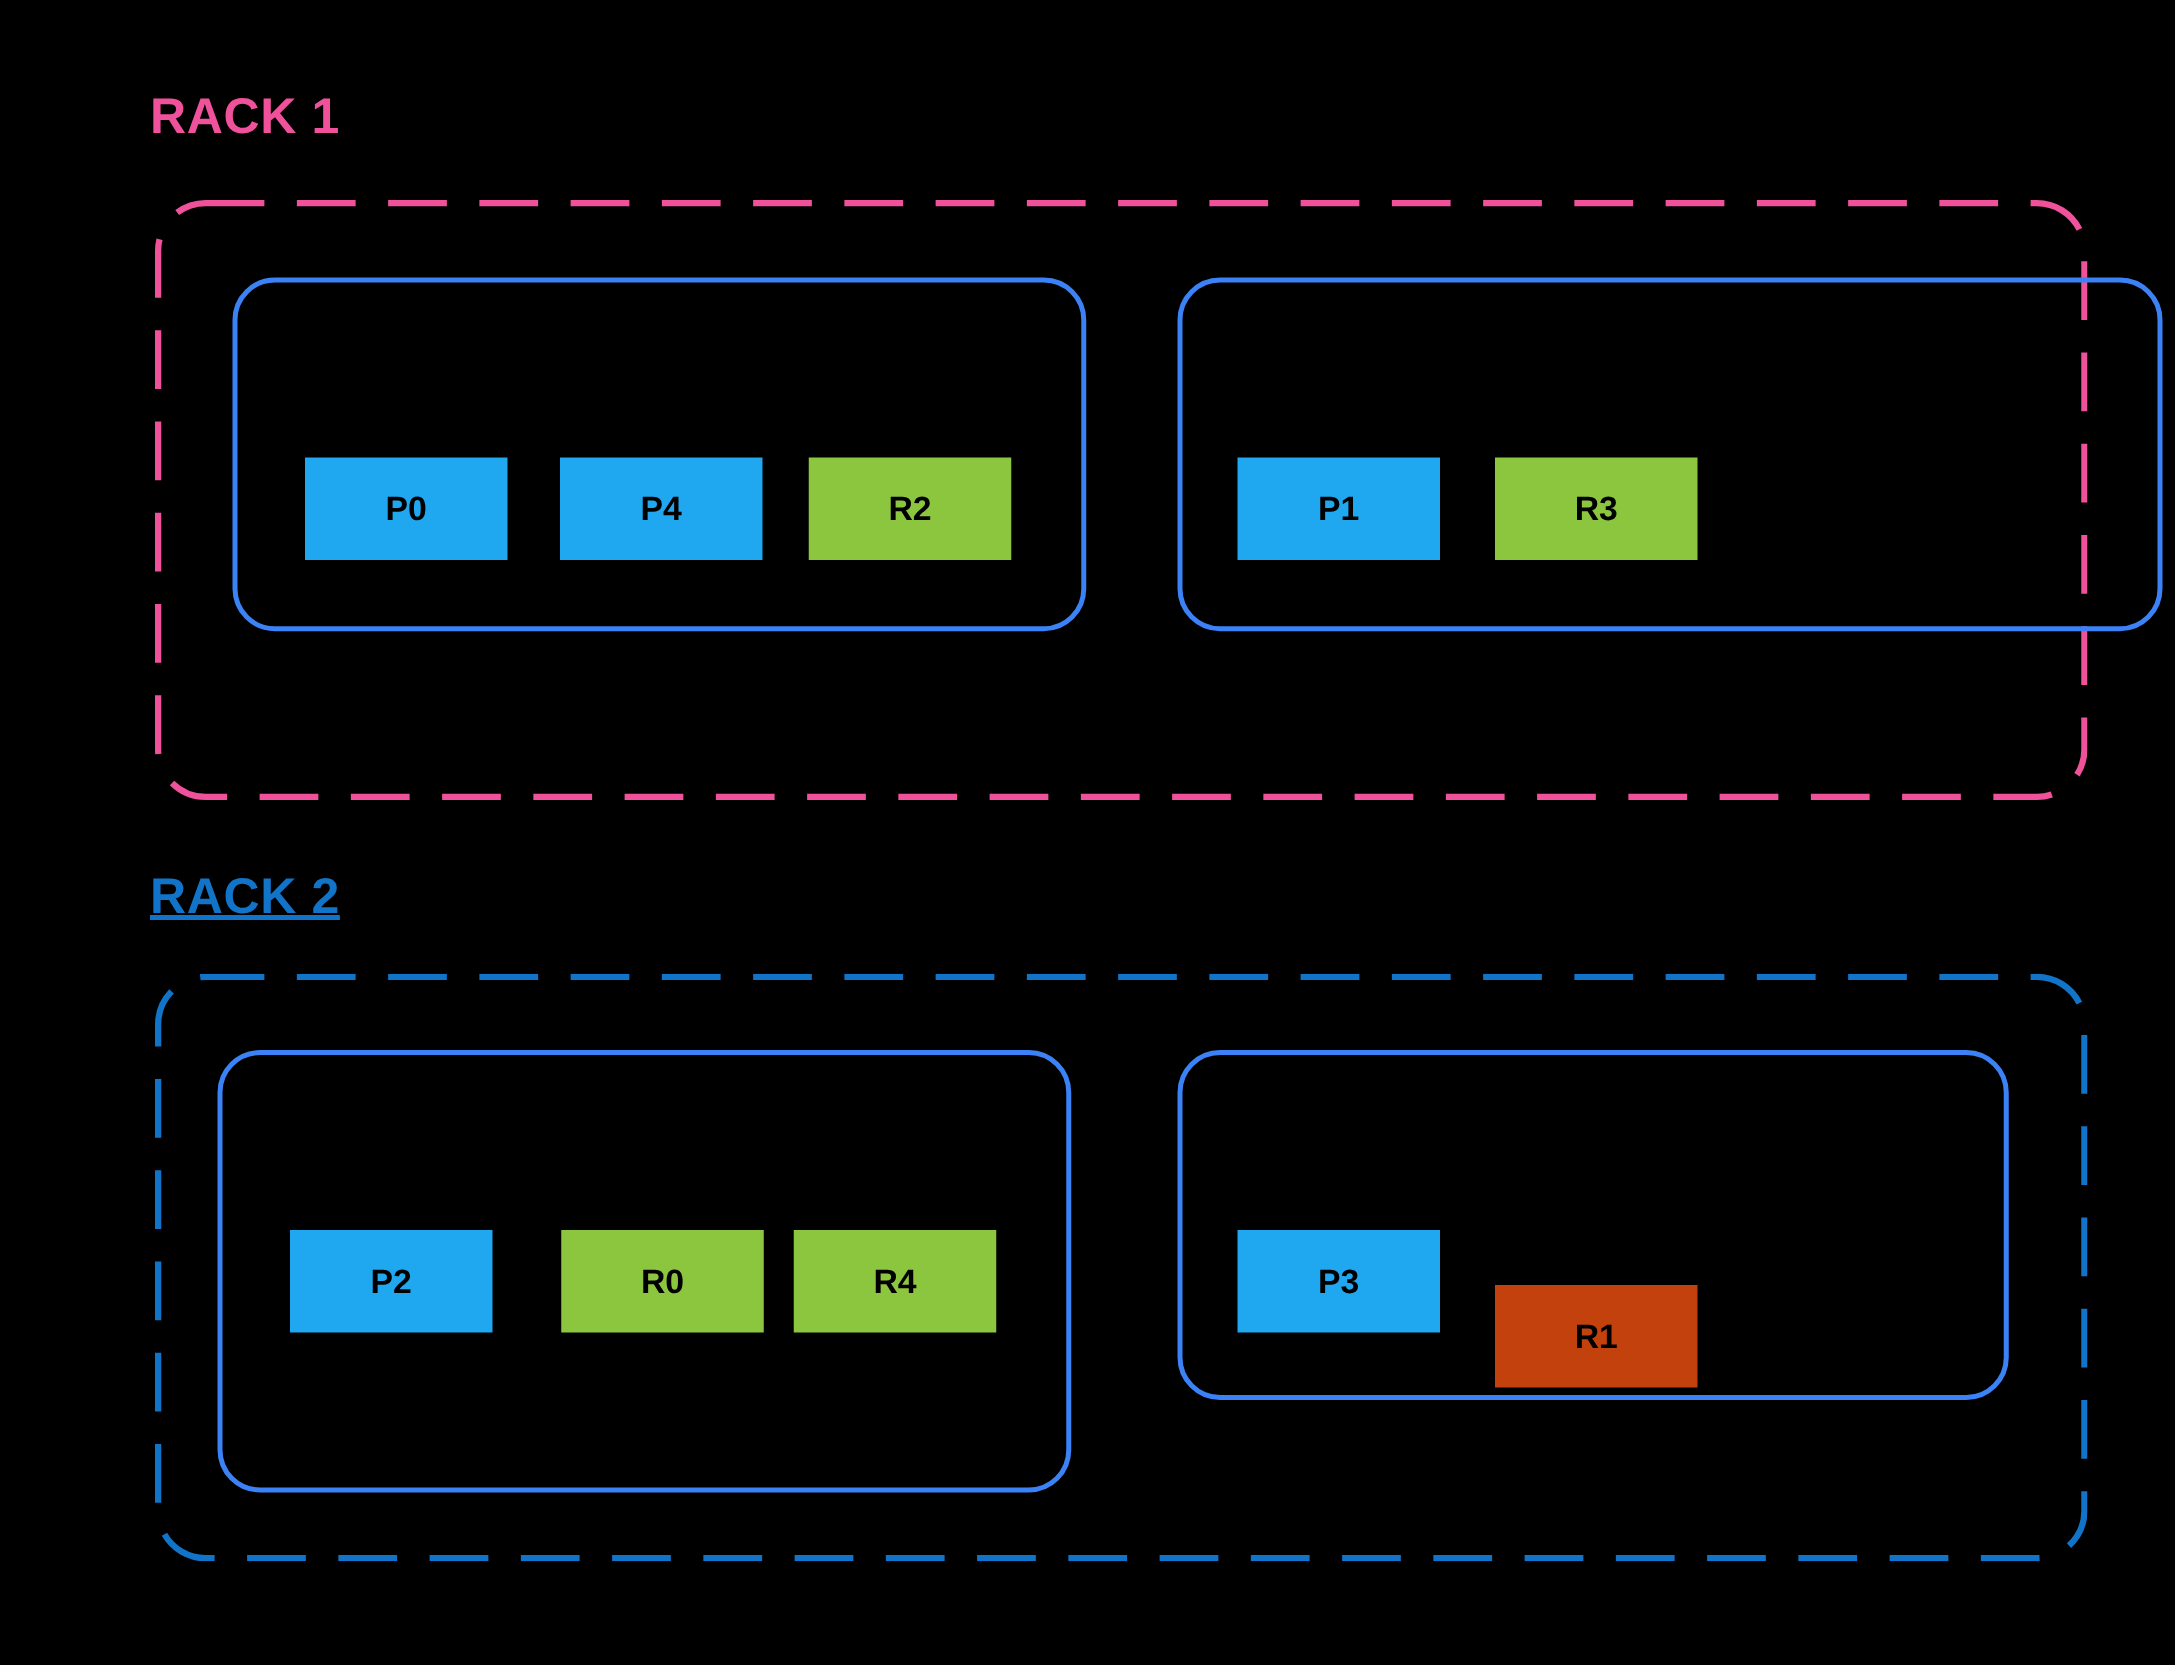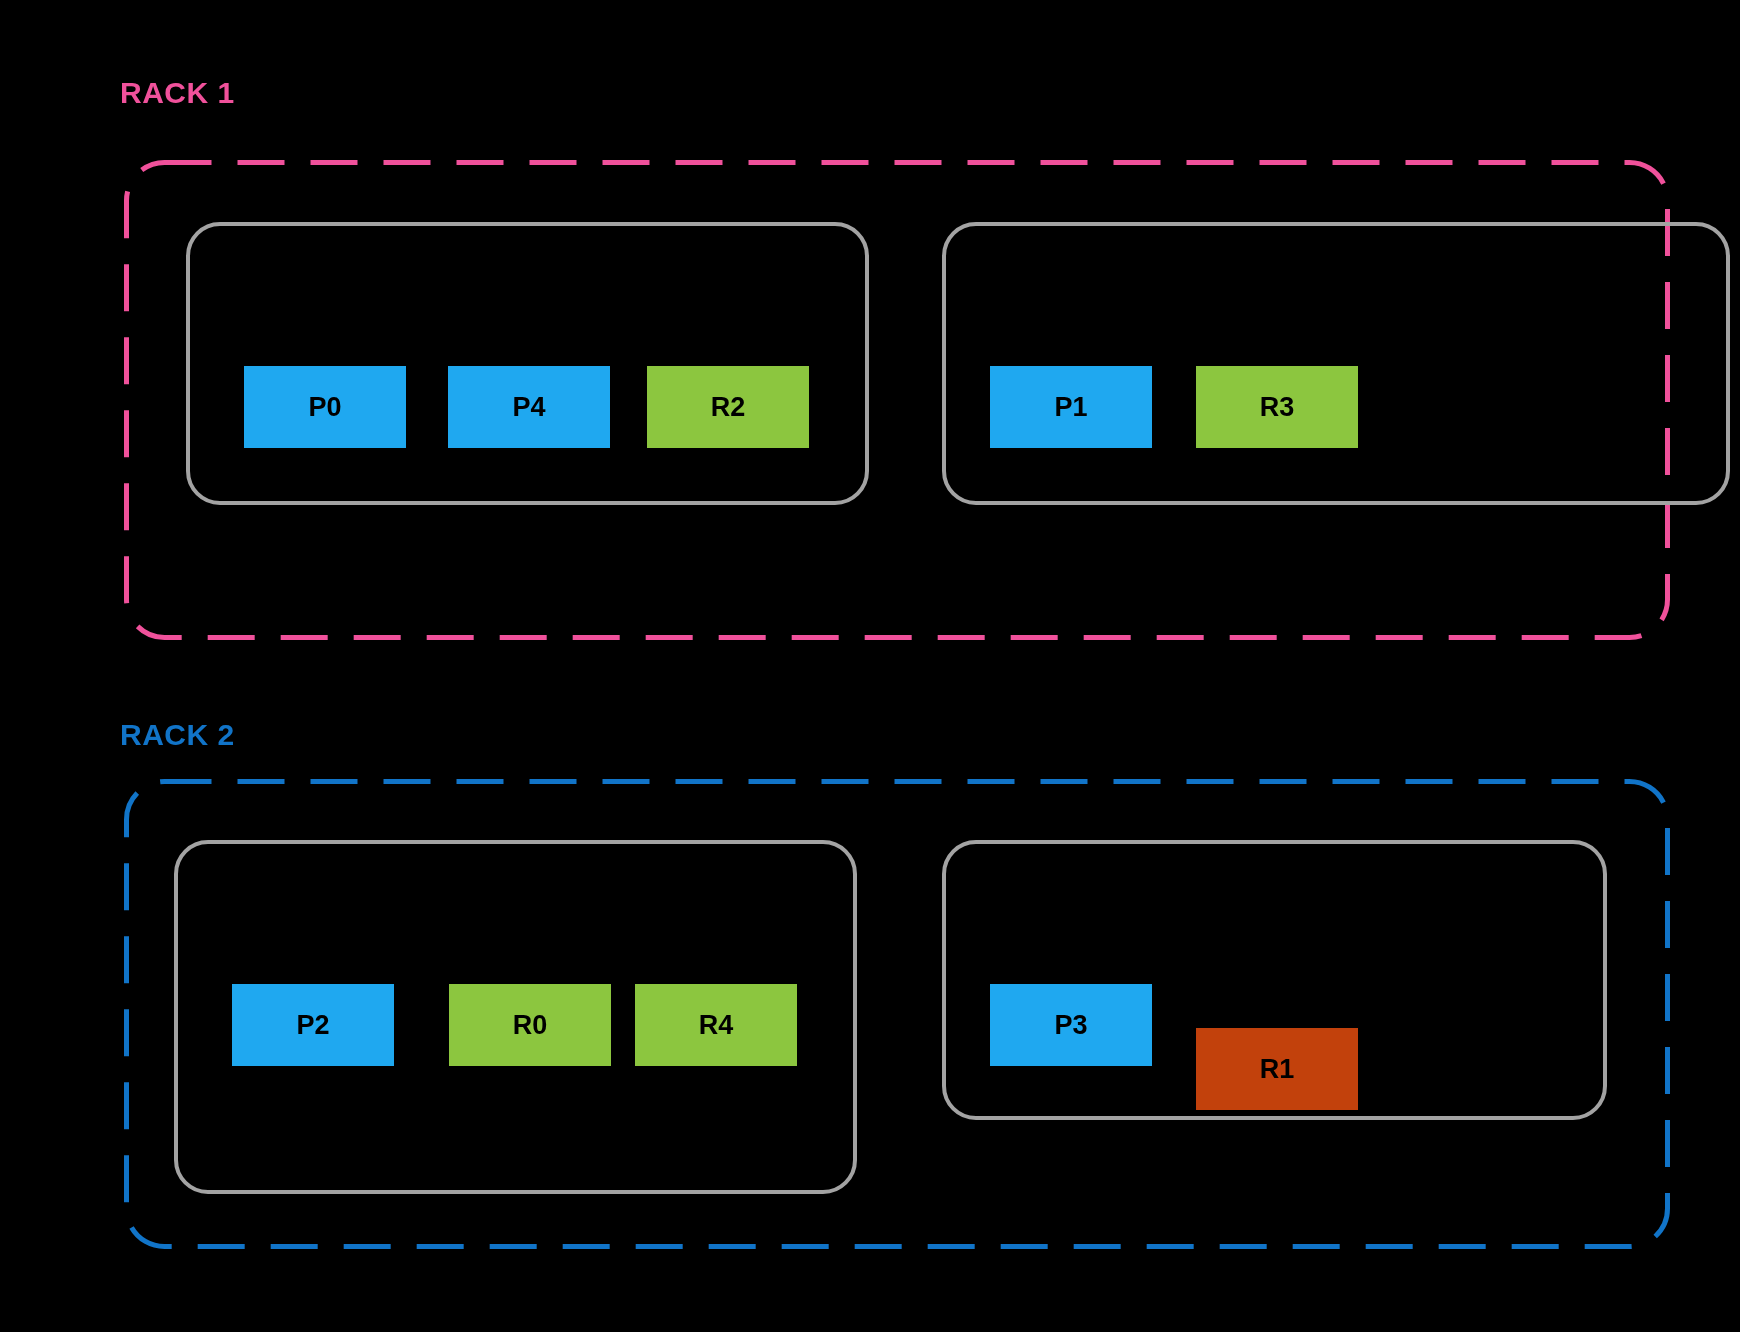--- a/index.html
+++ b/index.html
@@ -10,38 +10,38 @@
   .stage {
     position: relative;
     width: 1740px;
     height: 1332px;
     background: #000000;
     overflow: hidden;
     font-family: "Liberation Sans", "DejaVu Sans", sans-serif;
   }
   .rack-label {
     position: absolute;
-    font-size: 30px;
+    font-size: 40px;
     font-weight: 800;
     letter-spacing: 0.5px;
     line-height: 34px;
     white-space: nowrap;
     text-align: center;
   }
   .rack-label.r1 { left: 120px; top: 76px; }
-  .rack-label.r2 { left: 120px; top: 718px; }
+  .rack-label.r2 { left: 120px; top: 700px; text-decoration: underline; }
   svg.rack-boundary {
     position: absolute;
     display: block;
   }
   svg.rack-boundary.r1 { left: 124px; top: 160px; }
   svg.rack-boundary.r2 { left: 124px; top: 779px; }
   .node {
     position: absolute;
-    border: 4px solid #a3a3a3;
+    border: 4px solid #3b82f6;
     border-radius: 34px;
     box-sizing: border-box;
   }
   .node.n1 { left: 186px; top: 222px; width: 683px; height: 283px; }
   .node.n2 { left: 942px; top: 222px; width: 788px; height: 283px; }
   .node.n3 { left: 174px; top: 840px; width: 683px; height: 354px; }
   .node.n4 { left: 942px; top: 840px; width: 665px; height: 280px; }
   .slot {
     position: absolute;
     width: 162px;

